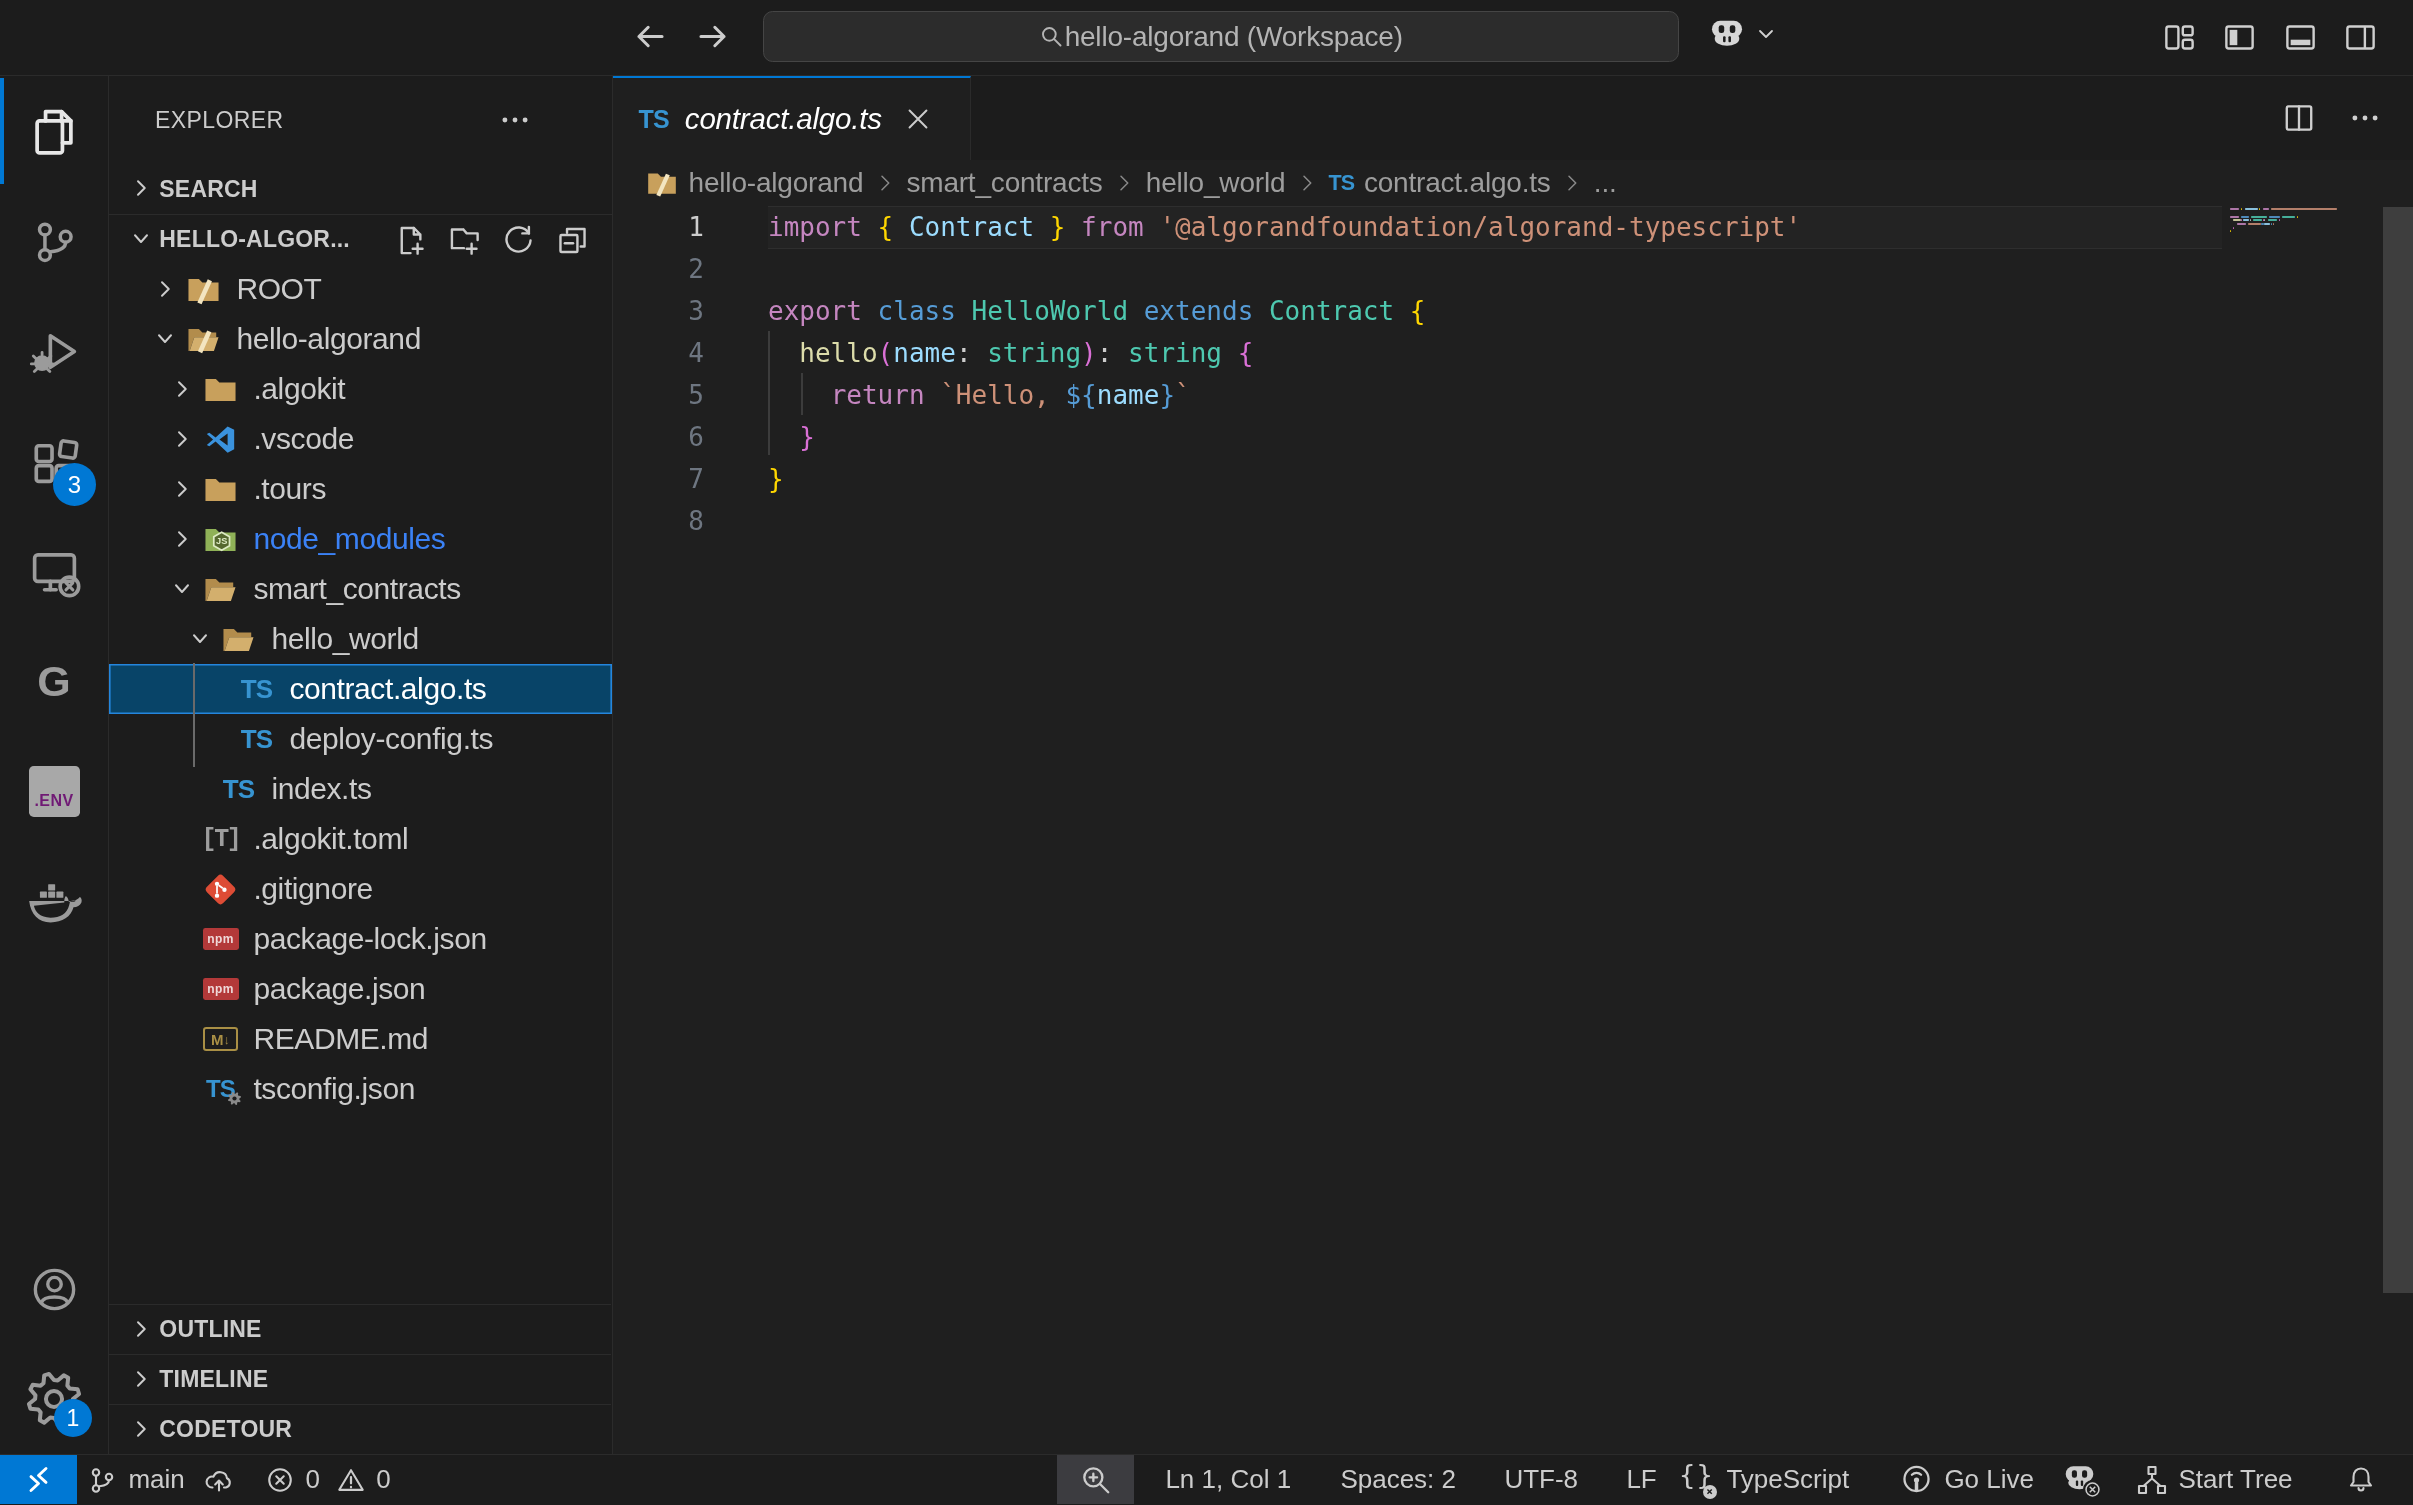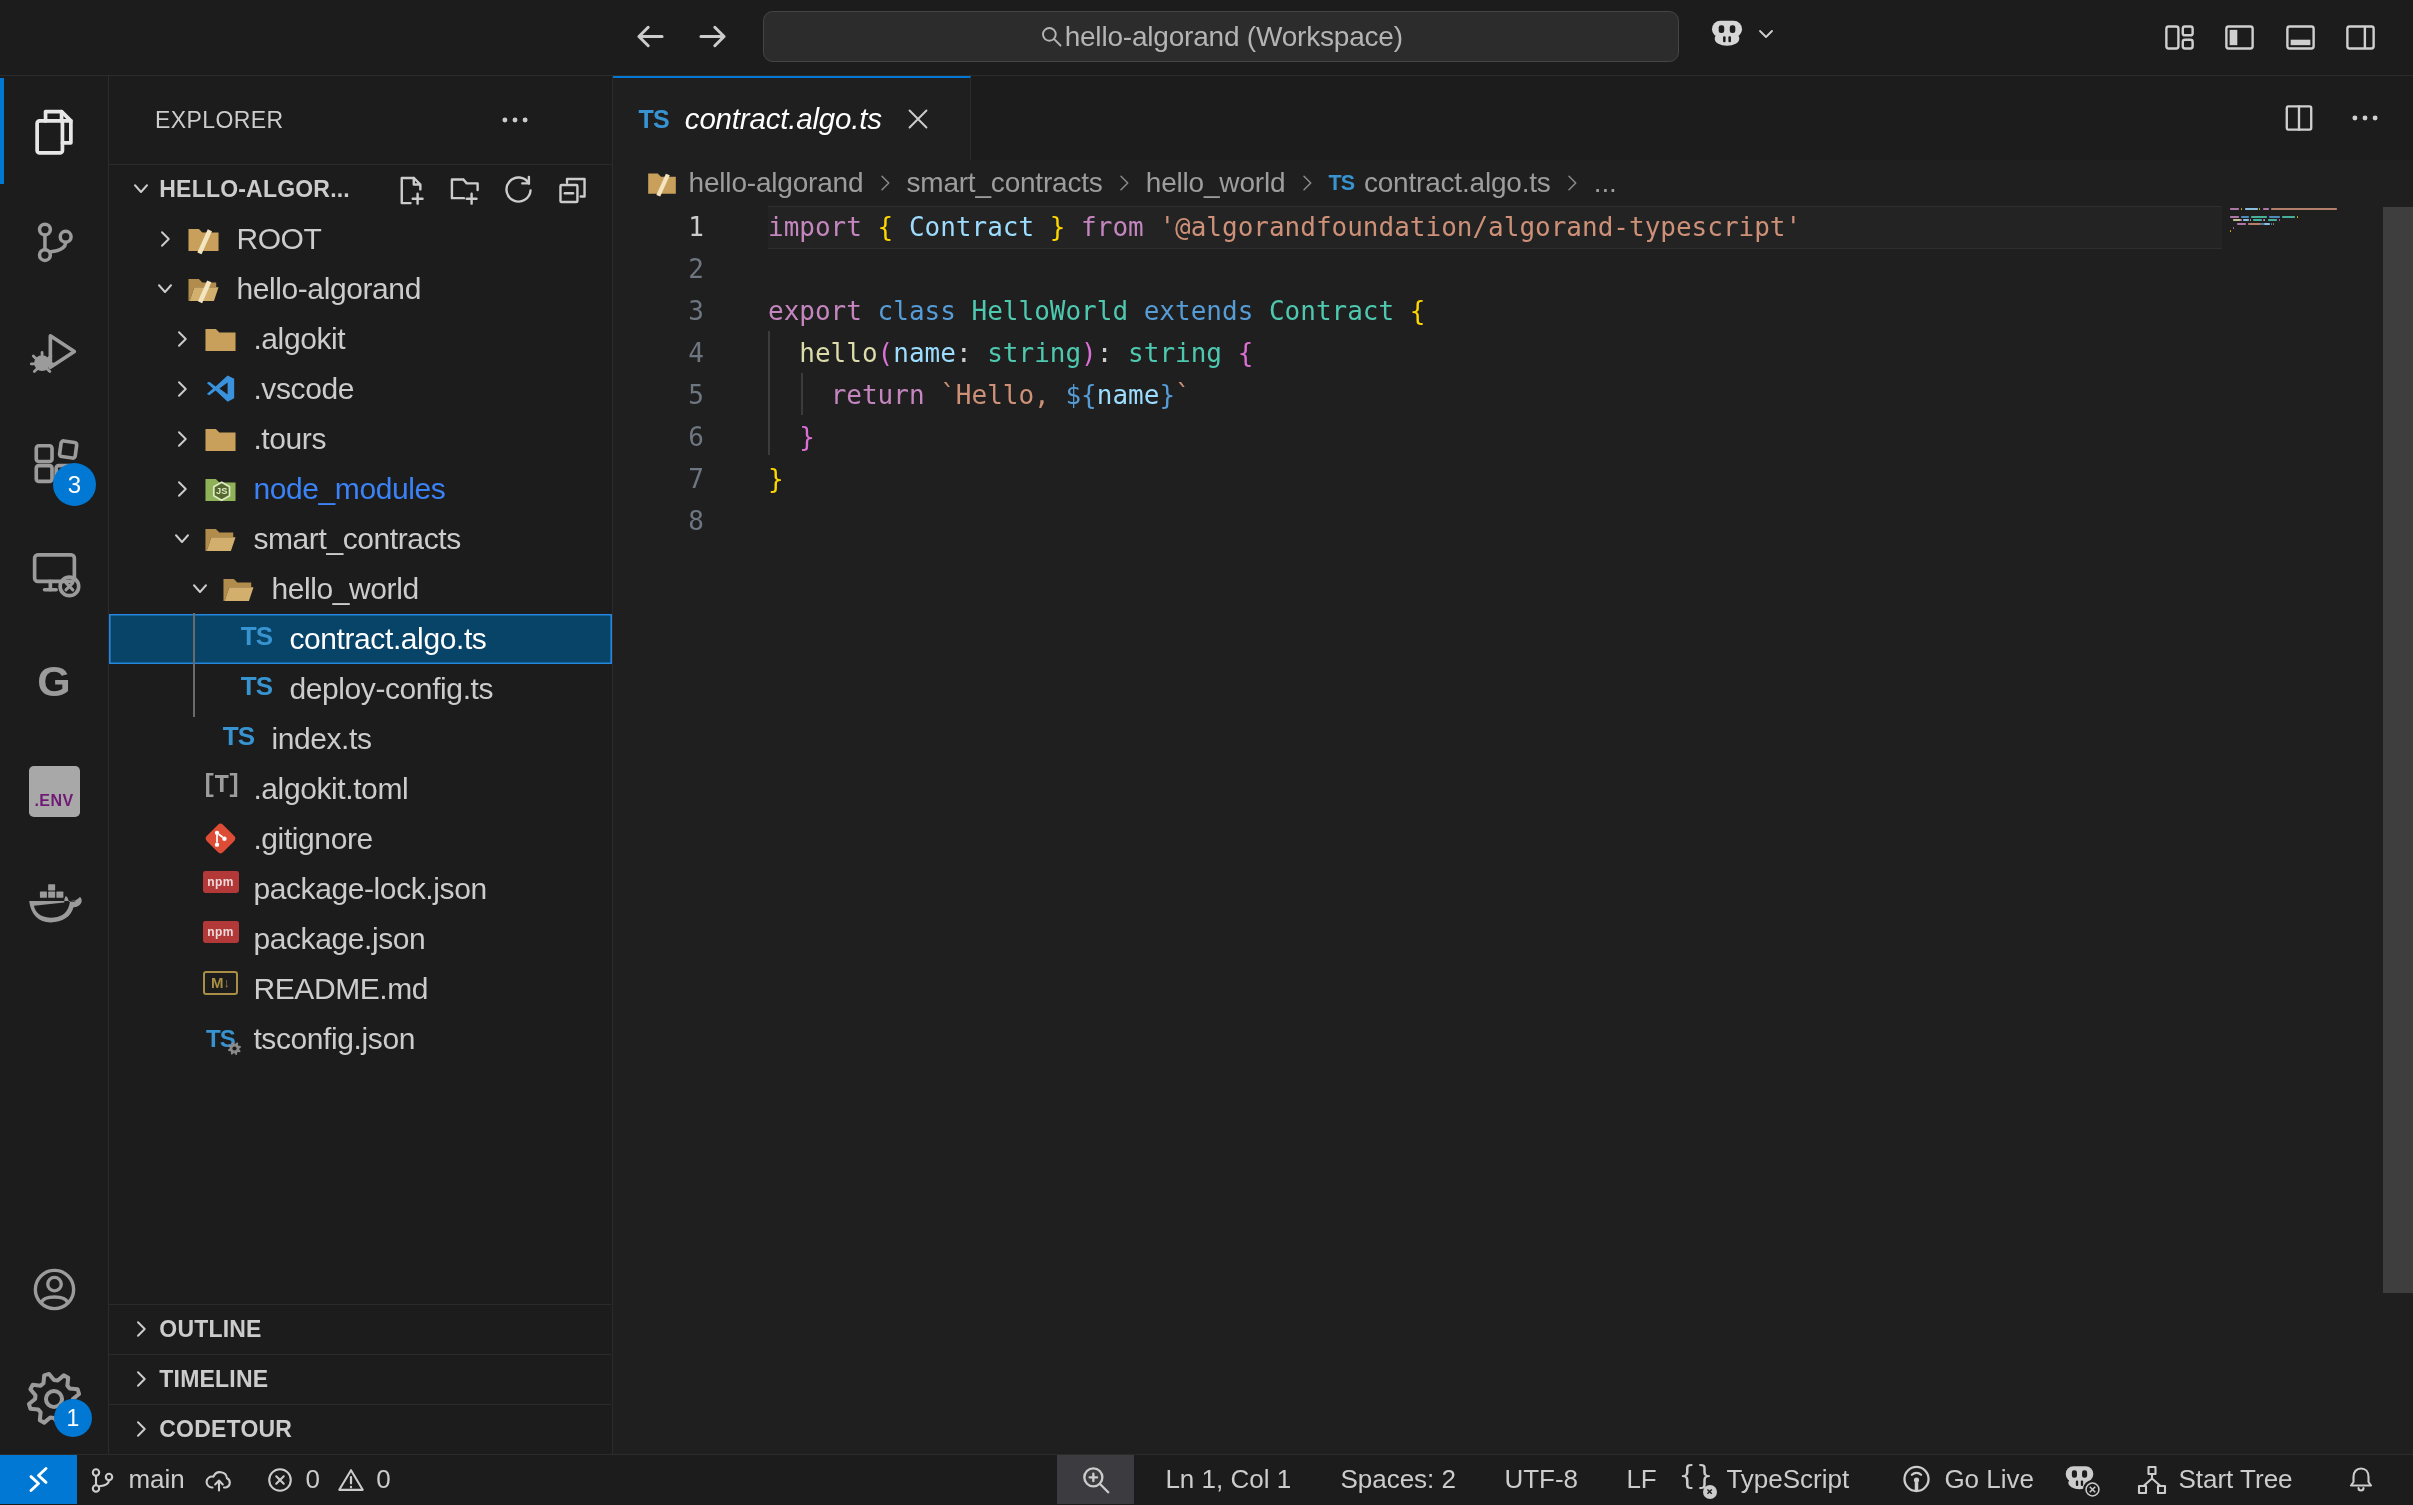--- a/index.html
+++ b/index.html
@@ -33,21 +33,21 @@
   .sec-header .twisty { width:25.5px; height:25.5px; margin-right:4.8px; flex:none; color:#cccccc; }
   .sec-header .sec-label { font-size:23px; font-weight:700; color:#cccccc; letter-spacing:0.2px; white-space:nowrap; }
   #folders-header { position:relative; }
   #folders-header .sec-label { max-width:223px; overflow:hidden; }
   #folder-actions { position:absolute; right:22.3px; top:0; height:50px; display:flex; align-items:center; gap:19px; }
   .sec-action { width:35px; height:35px; display:flex; align-items:center; justify-content:center; color:#cccccc; }
 
   #tree { position:relative; }
   .tree-row { position:relative; height:50px; display:flex; align-items:center; }
   .tree-row .twisty { width:24px; height:24px; flex:none; margin-right:8px; color:#cccccc; }
-  .tree-row .ficon { width:37px; height:37px; flex:none; margin-right:14.4px; display:flex; align-items:flex-start; justify-content:center; }
+  .tree-row .ficon { width:37px; height:37px; flex:none; margin-right:14.4px; display:flex; align-items:center; justify-content:center; }
   .tree-row .tlabel { font-size:30px; letter-spacing:-0.4px; color:#cccccc; white-space:nowrap; }
   .tree-row.dim .tlabel { color:#3b82f6; }
   .tree-row.selected { background:#084468; box-shadow:inset 0 0 0 1.6px #2486dd; }
   .tree-row.selected .tlabel { color:#ffffff; }
   #tree-guide { position:absolute; left:84px; width:1.6px; background:#6a6a6a; }
 
   #sidebar-bottom { position:absolute; left:0; bottom:0; width:502px; }
 
   
   #editor { position:absolute; left:613px; top:76px; width:1801px; height:1378px; background:#1f1f1f; }
@@ -265,20 +265,28 @@
 <div id="sidebar">
   <div id="sidebar-title">
     <span class="title-text">EXPLORER</span>
     <span style="color:#cccccc">
         <svg width="34" height="34" viewBox="0 0 32 32" fill="none" stroke="currentColor" stroke-width="2.4" stroke-linecap="round" stroke-linejoin="round">
           <circle cx="6.5" cy="16" r="2.3" fill="currentColor" stroke="none"></circle>
           <circle cx="16" cy="16" r="2.3" fill="currentColor" stroke="none"></circle>
           <circle cx="25.5" cy="16" r="2.3" fill="currentColor" stroke="none"></circle>
         </svg>
       </span>
+  </div>
+  <div class="sec-header" id="search-section" style="border-top:none">
+    <span class="twisty">
+        <svg width="24" height="24" viewBox="0 0 32 32" fill="none" stroke="currentColor" stroke-width="2.6" stroke-linecap="round" stroke-linejoin="round">
+          <path d="M12 7 l9 9 -9 9"></path>
+        </svg>
+      </span>
+    <span class="sec-label">SEARCH</span>
   </div>
   <div class="sec-header" id="folders-header">
     <span class="twisty">
         <svg width="24" height="24" viewBox="0 0 32 32" fill="none" stroke="currentColor" stroke-width="2.6" stroke-linecap="round" stroke-linejoin="round">
           <path d="M8 11 l8 9 8-9"></path>
         </svg>
       </span>
     <span class="sec-label">HELLO-ALGOR...</span>
     <div id="folder-actions">
         <div class="sec-action">

